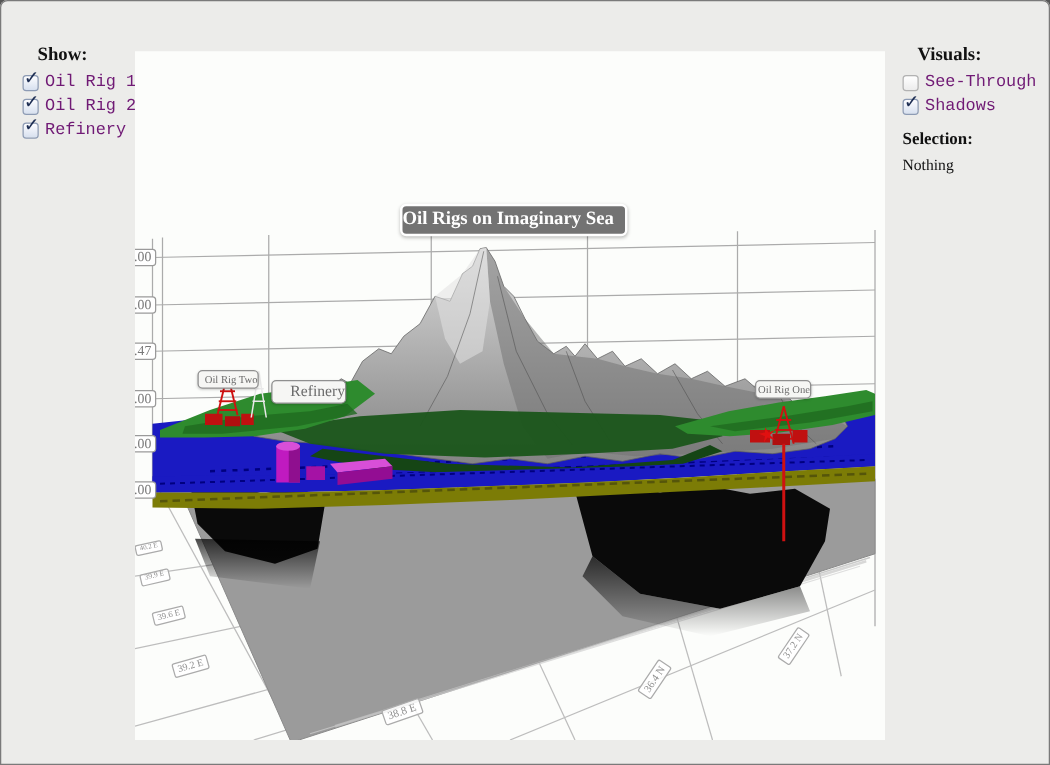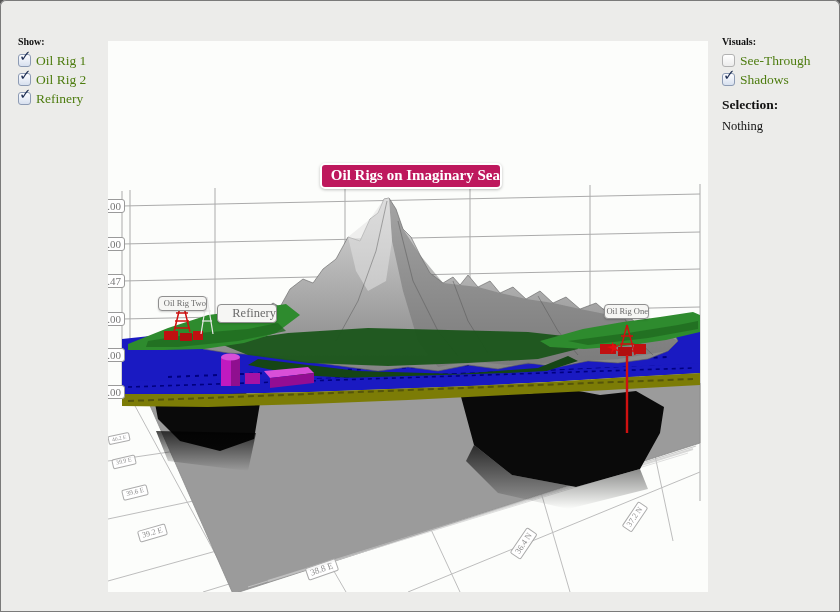--- a/index.html
+++ b/index.html
@@ -19,42 +19,42 @@
     font-family:"Liberation Sans", sans-serif;font-size:13px;color:#3f3f3f;
   }
   .tl{position:absolute;top:5.5px;width:12px;height:12px;border-radius:50%;box-sizing:border-box;}
   .tl.close{left:9px;background:radial-gradient(circle at 35% 30%,#ff9d97,#fc5551 60%);border:1px solid #d44;}
   .tl.min{left:26px;background:radial-gradient(circle at 35% 30%,#ffe6a8,#fdbc40 60%);border:1px solid #d0982f;}
   .tl.max{left:43px;background:radial-gradient(circle at 35% 30%,#9ef58d,#33c748 60%);border:1px solid #2a9a38;}
   .resize-grip{position:absolute;right:6px;top:4px;width:15px;height:15px;}
   
   .left-panel{position:absolute;left:18px;top:36px;width:92px;}
   .right-panel{position:absolute;left:722px;top:36px;width:112px;}
-  .panel-heading{font-weight:bold;font-size:10px;color:#111;margin:0 0 4px 0;}
+  .panel-heading{font-weight:bold;font-size:15px;color:#111;margin:0 0 4px 12px;}
   .cb-row{display:flex;align-items:center;gap:5px;height:19px;cursor:default;}
   .cb{position:relative;width:13px;height:13px;box-sizing:border-box;border:1px solid #b2b2b2;
       border-radius:3px;background:linear-gradient(#ffffff,#ececec);flex:0 0 auto;}
   .cb.checked{border-color:#8d9bb4;background:linear-gradient(#fdfdff,#d7e0ef);}
   .cb .mark{display:none;position:absolute;left:0px;top:-8px;font-family:"DejaVu Sans", sans-serif;
       font-size:15px;font-weight:bold;color:#1d2d52;}
   .cb.checked .mark{display:block;}
-  .cb-label{font-size:13.5px;color:#4d7c0f;white-space:nowrap;}
+  .cb-label{font-size:13.5px;color:#701a75;white-space:nowrap;font-family:Liberation Mono, monospace;}
   .selection-heading{font-weight:bold;font-size:13.5px;color:#111;margin:8px 0 6px 0;}
   .selection-value{font-size:12.5px;color:#111;}
   
   .chart{
     position:absolute;left:108px;top:41px;width:600px;height:551px;
     background:#fcfdfb;overflow:hidden;
   }
   .chart svg{position:absolute;left:0;top:0;}
   .chart-title{
     position:absolute;left:212px;top:122px;width:178px;height:22px;
-    background:#be185d;border:2px solid #fff;border-radius:5px;
+    background:#737373;border:2px solid #fff;border-radius:5px;
     box-shadow:0 1px 3px rgba(0,0,0,.25);
-    color:#fff;font-weight:bold;font-size:15px;text-align:right;line-height:21px;
+    color:#fff;font-weight:bold;font-size:15px;text-align:left;line-height:21px;
     white-space:nowrap;
   }
   .item-label{
     position:absolute;background:#f6f6f4;border:1px solid #8f8f8f;border-radius:4px;
     color:#6b6b6b;box-shadow:0 1px 2px rgba(0,0,0,.18);text-align:right;white-space:nowrap;
   }
   .lbl-rig-two{left:50px;top:255px;width:47px;height:13px;font-size:8.5px;line-height:13px;}
   .lbl-refinery{left:109px;top:263px;width:58px;height:17px;font-size:12.5px;line-height:17px;}
   .lbl-rig-one{left:496px;top:263px;width:43px;height:13px;font-size:8.5px;line-height:13px;}
   .y-tick{

